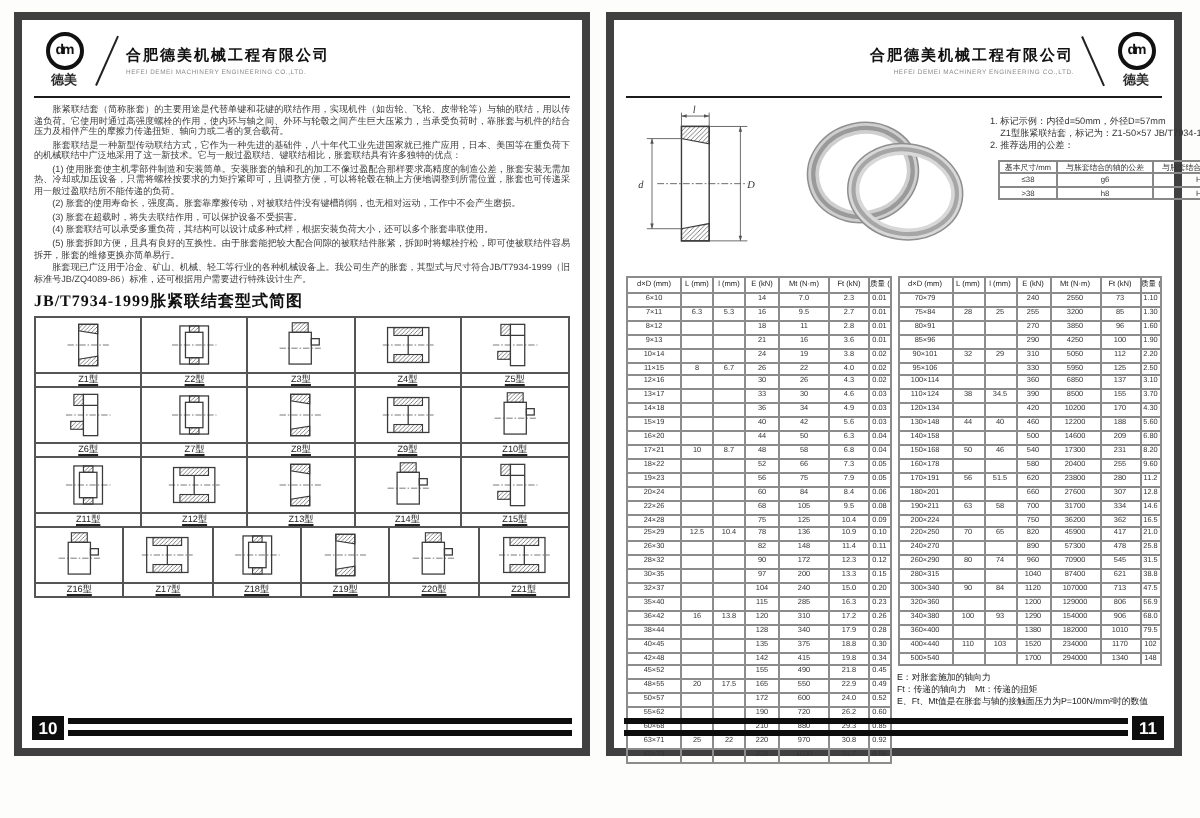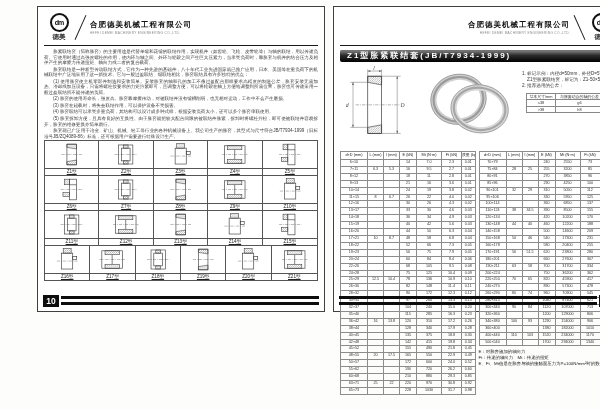--- a/index.html
+++ b/index.html
@@ -1,19 +1,19 @@
 <!DOCTYPE html>
 <html><head>
 <meta charset="utf-8">
 <style>
   html,body{margin:0;padding:0;background:#fdfdfc;}
   #canvas{position:relative;width:600px;height:409px;background:#fdfdfc;overflow:hidden;
           font-family:"Liberation Sans",sans-serif;color:#2e2e2e;}
-  .page{position:absolute;top:6px;height:306px;width:288px;background:#ffffff;
-        border:1px solid #404040;box-sizing:border-box;padding:5px 6px;margin-left:30px;}
+  .page{position:absolute;top:6px;height:372px;width:288px;background:#ffffff;
+        border:4px solid #404040;box-sizing:border-box;padding:5px 6px;}
   #page-left{left:7px;}
   #page-right{left:303px;}
 
   
   .hdr{position:relative;height:33px;border-bottom:1.6px solid #1b1b1b;}
   .logo{position:absolute;top:1px;width:26px;text-align:center;}
   #page-left .logo{left:2px;}
   #page-right .logo{right:0px;}
   .logo-circle{width:15px;height:15px;margin:0 auto;border:2px solid #111;border-radius:50%;
                display:flex;align-items:center;justify-content:center;
@@ -153,20 +153,21 @@
         <p>　　胀紧联结套（简称胀套）的主要用途是代替单键和花键的联结作用，实现机件（如齿轮、飞轮、皮带轮等）与轴的联结，用以传递负荷。它使用时通过高强度螺栓的作用，使内环与轴之间、外环与轮毂之间产生巨大压紧力，当承受负荷时，靠胀套与机件的结合压力及相伴产生的摩擦力传递扭矩、轴向力或二者的复合载荷。</p>
         <p>　　胀套联结是一种新型传动联结方式，它作为一种先进的基础件，八十年代工业先进国家就已推广应用，日本、美国等在重负荷下的机械联结中广泛地采用了这一新技术。它与一般过盈联结、键联结相比，胀套联结具有许多独特的优点：</p>
         <p>　　(1) 使用胀套使主机零部件制造和安装简单。安装胀套的轴和孔的加工不像过盈配合那样要求高精度的制造公差，胀套安装无需加热、冷却或加压设备，只需将螺栓按要求的力矩拧紧即可，且调整方便，可以将轮毂在轴上方便地调整到所需位置，胀套也可传递采用一般过盈联结所不能传递的负荷。</p>
         <p>　　(2) 胀套的使用寿命长，强度高。胀套靠摩擦传动，对被联结件没有键槽削弱，也无相对运动，工作中不会产生磨损。</p>
         <p>　　(3) 胀套在超载时，将失去联结作用，可以保护设备不受损害。</p>
         <p>　　(4) 胀套联结可以承受多重负荷，其结构可以设计成多种式样，根据安装负荷大小，还可以多个胀套串联使用。</p>
         <p>　　(5) 胀套拆卸方便，且具有良好的互换性。由于胀套能把较大配合间隙的被联结件胀紧，拆卸时将螺栓拧松，即可使被联结件容易拆开，胀套的维修更换亦简单易行。</p>
         <p>　　胀套现已广泛用于冶金、矿山、机械、轻工等行业的各种机械设备上。我公司生产的胀套，其型式与尺寸符合JB/T7934-1999（旧标准号JB/ZQ4089-86）标准，还可根据用户需要进行特殊设计生产。</p>
       </div>
 
+    <div class="sec-title">JB/T7934-1999胀紧联结套型式简图</div>
 
     <div class="typegrid">
         <div class="tg-row" style="grid-template-columns: repeat(5, 1fr);">
           <div class="tg-cell">
             <svg class="tg-svg" viewBox="0 0 40 34">
               <use href="#sleeve-a"></use>
             </svg>
             <div class="tg-cap">Z1型</div>
           </div>
           <div class="tg-cell">
@@ -313,21 +314,20 @@
         <div class="co-cn">合肥德美机械工程有限公司</div>
         <div class="co-en">HEFEI DEMEI MACHINERY ENGINEERING CO.,LTD.</div>
       </div>
       <div class="slash"></div>
       <div class="logo">
         <div class="logo-circle">dm</div>
         <div class="logo-cn">德美</div>
       </div>
     </div>
 
-    <div class="banner">Z1型胀紧联结套(JB/T7934-1999)</div>
 
     <div class="figrow">
       <svg class="xsec" viewBox="0 0 90 95">
         <line x1="18" y1="45" x2="70" y2="45" class="cl"></line>
         <rect x="32" y="12" width="16" height="66" class="ol"></rect>
         <polygon points="32,12 48,12 48,22 32,19" fill="url(#hz)" class="hp"></polygon>
         <polygon points="32,71 48,68 48,78 32,78" fill="url(#hz)" class="hp"></polygon>
 
         <line x1="32" y1="12" x2="32" y2="4" class="dim"></line>
           <line x1="48" y1="12" x2="48" y2="4" class="dim"></line>

